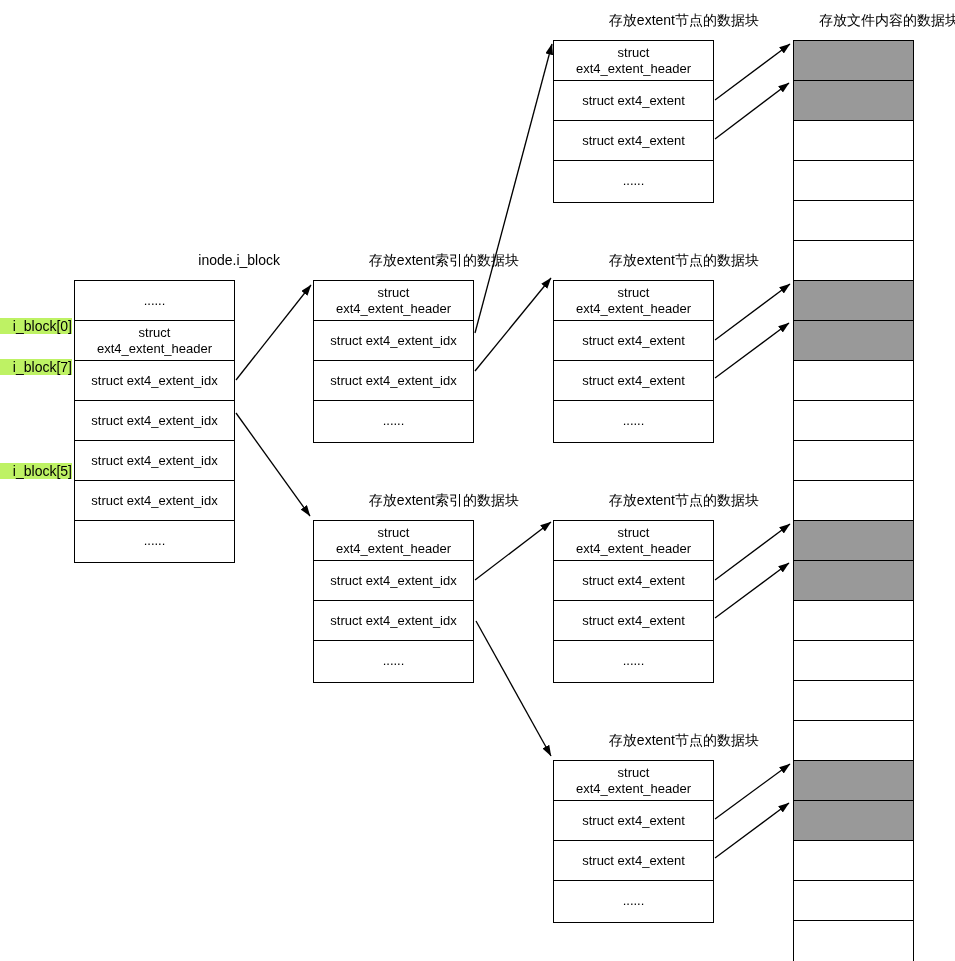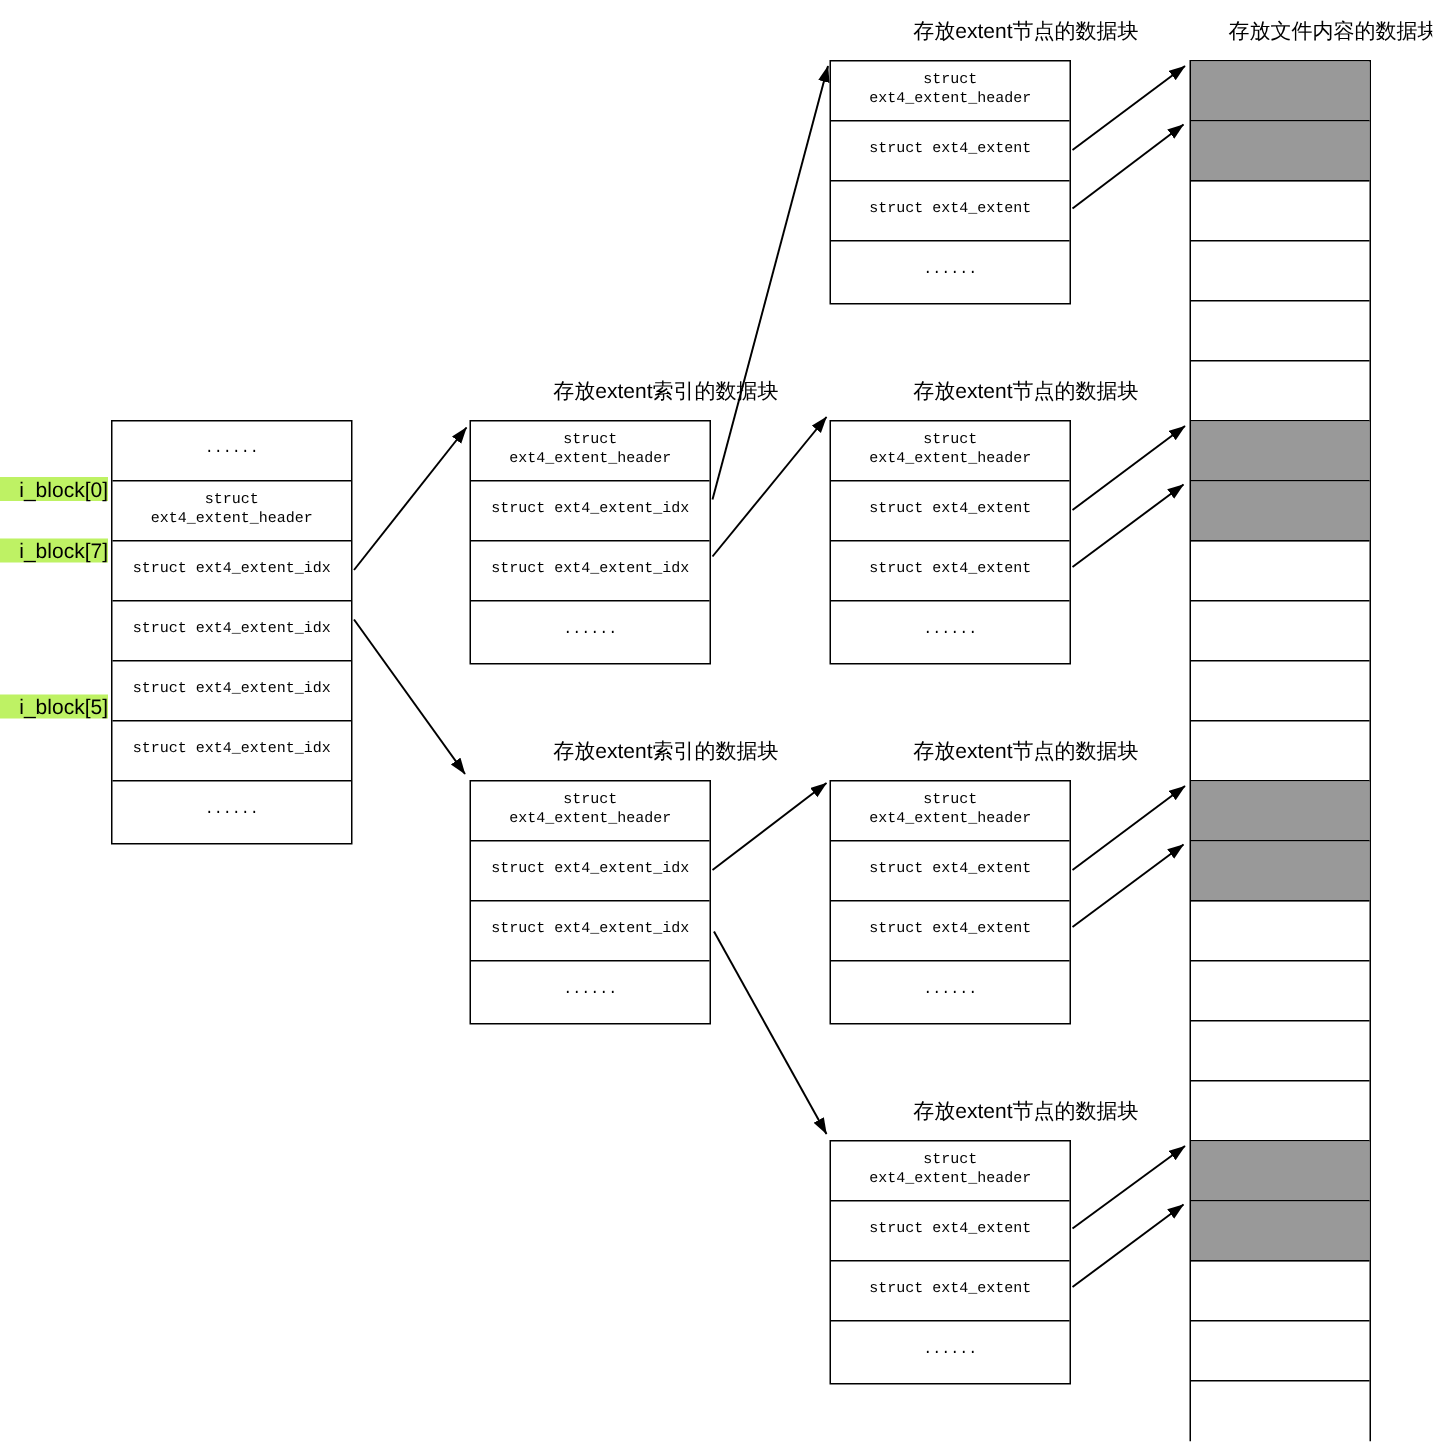--- a/index.html
+++ b/index.html
@@ -6,34 +6,35 @@
   #canvas{
     position:relative;width:955px;height:961px;background:#ffffff;
     font-family:"Liberation Sans","DejaVu Sans",sans-serif;color:#000;
     overflow:hidden;
   }
   .tbl{position:absolute;background:#ffffff;border:1.5px solid #000;box-sizing:border-box;}
   .trow{
     position:absolute;left:0;width:100%;box-sizing:border-box;
     border-bottom:1.5px solid #000;
     display:flex;align-items:center;justify-content:center;
-    text-align:center;font-size:10px;line-height:1.22;white-space:pre-line;font-family:Liberation Mono, monospace;
+    text-align:center;font-size:13px;line-height:1.22;white-space:pre-line;
   }
   .trow.last{border-bottom:none;}
   .fcell{position:absolute;left:0;width:100%;box-sizing:border-box;border-bottom:1.5px solid #000;}
   .fcell.last{border-bottom:none;}
   .tbl-title{position:absolute;text-align:right;font-size:14px;white-space:nowrap;}
   .side-label{position:absolute;text-align:right;font-size:14px;white-space:nowrap;background:#bef264;}
   #arrows{position:absolute;left:0;top:0;pointer-events:none;}
 </style>
 </head>
 <body>
 
 <div id="canvas">
 
+<div class="tbl-title" style="left: 29px; width: 251px; top: 252px;">inode.i_block</div>
     <div class="tbl" style="left: 74px; top: 280px; width: 161px; height: 283px;">
       <div class="trow" style="top: 0px; height: 40px;">......</div>
       <div class="trow" style="top: 40px; height: 40px;">struct
 ext4_extent_header</div>
       <div class="trow" style="top: 80px; height: 40px;">struct ext4_extent_idx</div>
       <div class="trow" style="top: 120px; height: 40px;">struct ext4_extent_idx</div>
       <div class="trow" style="top: 160px; height: 40px;">struct ext4_extent_idx</div>
       <div class="trow" style="top: 200px; height: 40px;">struct ext4_extent_idx</div>
       <div class="trow last" style="top: 240px; height: 40px;">......</div>
     </div>

